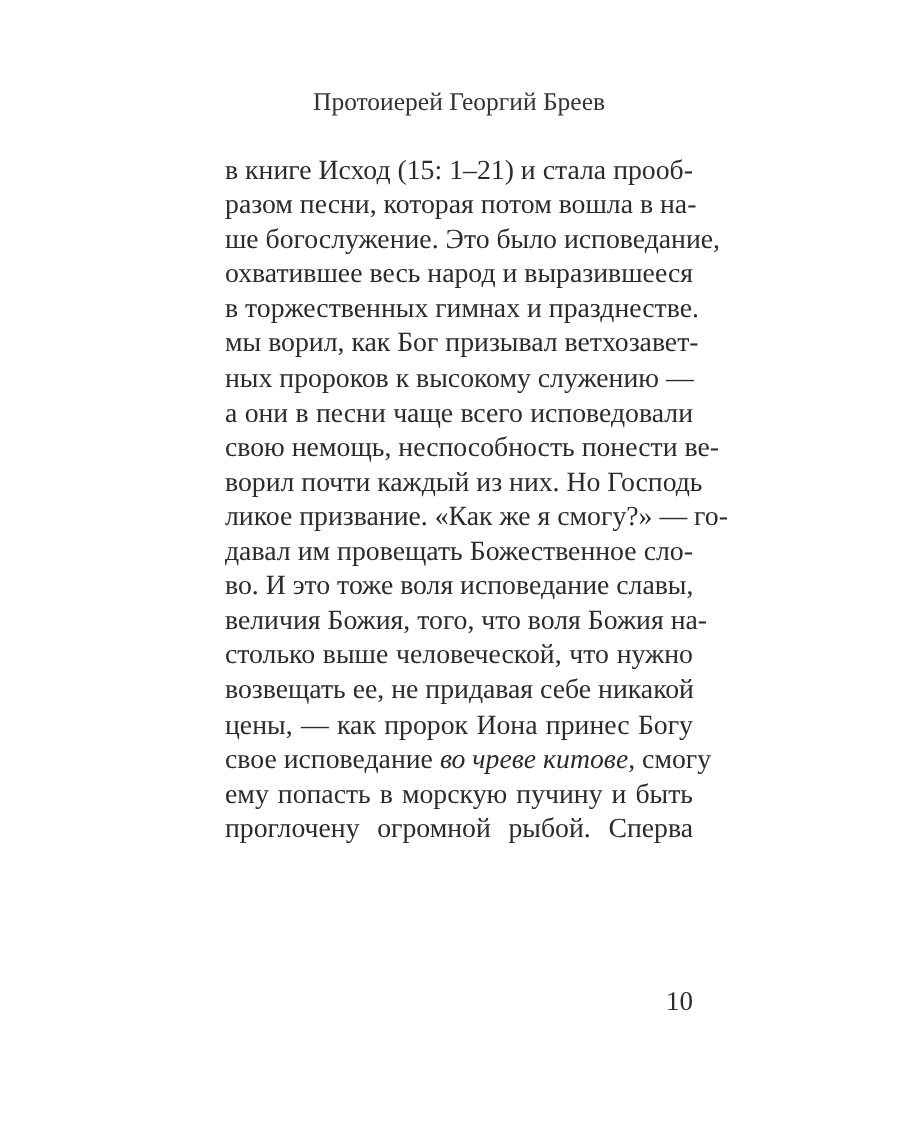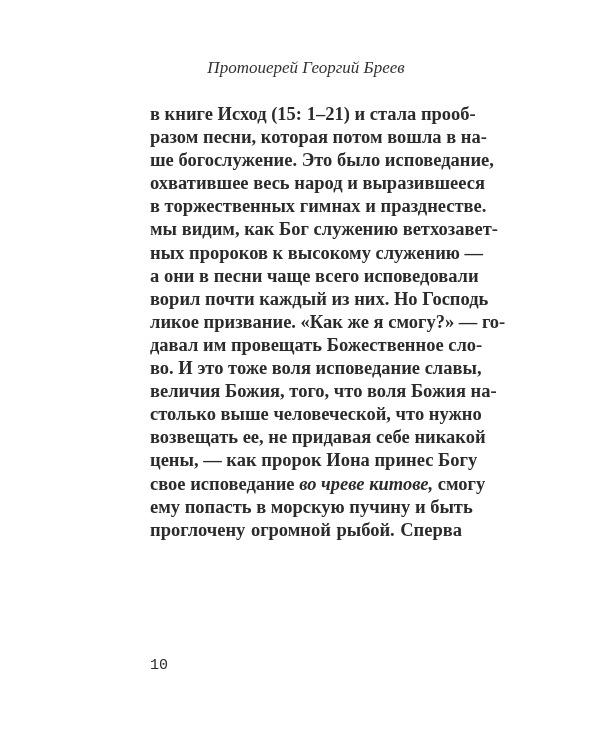--- a/index.html
+++ b/index.html
@@ -1,51 +1,52 @@
 <!DOCTYPE html>
 <html><head>
 <meta charset="utf-8">
 <style>
   html, body { margin: 0; padding: 0; background: #ffffff; }
   body { width: 600px; height: 750px; position: relative; overflow: hidden; }
   .page { position: absolute; left: 0; top: 0; width: 600px; height: 750px; background: #fff; color: #2a2a2a; }
   .running-head {
     position: absolute; left: 150px; width: 312px; top: 58px;
     text-align: center; font-family: "Liberation Serif", "DejaVu Serif", serif;
-    font-style: italic; font-size: 17px; color: #333;
+    font-size: 17px; color: #333;
   }
   .body-text {
     position: absolute; left: 150px; top: 103px; width: 312px;
     font-family: "Liberation Serif", "DejaVu Serif", serif;
-    font-size: 18.5px; line-height: 23.1px; color: #2b2b2b; font-weight: bold;
+    font-size: 18.5px; line-height: 23.1px; color: #2b2b2b;
   }
   .line { display: block; white-space: nowrap; text-align: justify; text-align-last: justify; height: 23.1px; }
   .line.last { text-align-last: left; }
   .line.indent { padding-left: 22px; }
   .it { font-style: italic; }
   .page-number {
-    position: absolute; left: 150px; width: 312px; top: 657px; text-align: left;
-    font-family: Liberation Mono, monospace; font-size: 15px; color: #2b2b2b;
+    position: absolute; left: 150px; width: 312px; top: 657px; text-align: right;
+    font-family: Liberation Serif, serif; font-size: 18px; color: #2b2b2b;
   }
 </style>
 </head>
 <body>
 
 <div class="page">
   <div class="running-head">Протоиерей Георгий Бреев</div>
 
   <div class="body-text">
     <span class="line">в книге Исход (15: 1–21) и стала прооб-</span>
     <span class="line">разом песни, которая потом вошла в на-</span>
     <span class="line">ше богослужение. Это было исповедание,</span>
     <span class="line">охватившее весь народ и выразившееся</span>
     <span class="line last">в торжественных гимнах и празднестве.</span>
-    <span class="line">мы видим, как Бог служению ветхозавет-</span>
+    <span class="line">мы ворил, как Бог призывал ветхозавет-</span>
     <span class="line">ных пророков к высокому служению —</span>
     <span class="line">а они в песни чаще всего исповедовали</span>
+    <span class="line">свою немощь, неспособность понести ве-</span>
     <span class="line">ворил почти каждый из них. Но Господь</span>
     <span class="line">ликое призвание. «Как же я смогу?» — го-</span>
     <span class="line">давал им провещать Божественное сло-</span>
     <span class="line">во. И это тоже воля исповедание славы,</span>
     <span class="line">величия Божия, того, что воля Божия на-</span>
     <span class="line">столько выше человеческой, что нужно</span>
     <span class="line">возвещать ее, не придавая себе никакой</span>
     <span class="line">цены, — как пророк Иона принес Богу</span>
     <span class="line"><span>свое исповедание </span><span class="it">во чреве китове,</span><span> смогу</span></span>
     <span class="line">ему попасть в морскую пучину и быть</span>

